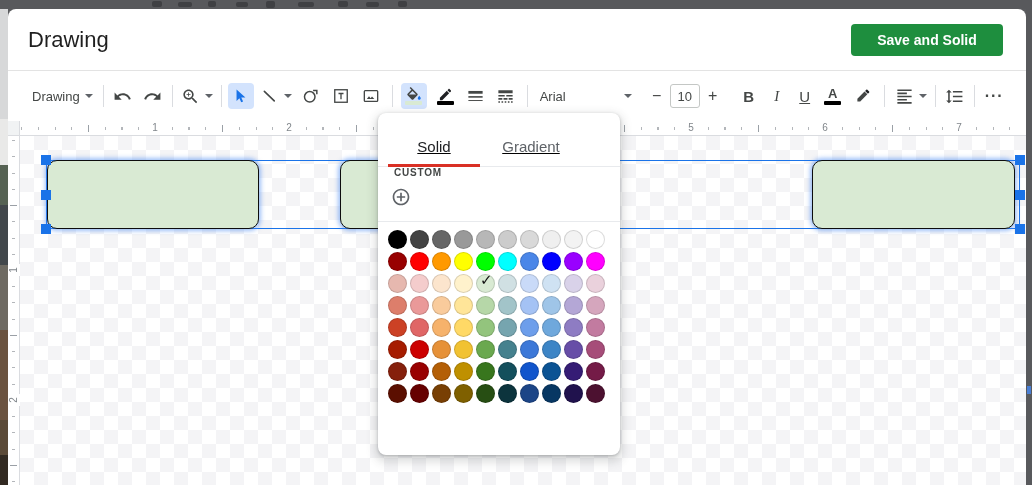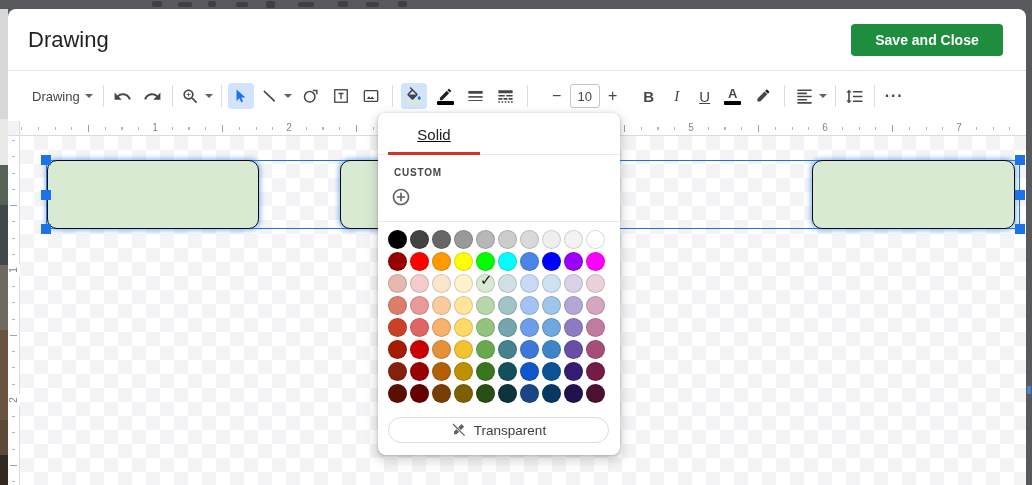--- a/index.html
+++ b/index.html
@@ -71,21 +71,21 @@
     background-size:28px 28px; background-position:0 0,14px 14px; }
   .selection-rect { position:absolute; border:1.6px solid #1a73e8; z-index:2; }
   .draw-shape { position:absolute; background:#d9ead3; border:1.5px solid #0d0d0d;
     border-radius:10px; box-shadow:0 0 4px 2px rgba(66,133,244,.5); z-index:3; }
   .handle { position:absolute; width:10px; height:10px; background:#1a73e8; z-index:5; }
 
   
   .popup { position:absolute; left:370px; top:104px; width:242px; height:342px; background:#fff;
     border-radius:8px; z-index:10;
     box-shadow:0 1px 3px rgba(60,64,67,.3),0 4px 10px 3px rgba(60,64,67,.18); }
-  .tabs { position:absolute; left:0; top:0; width:100%; height:42px; display:flex;
+  .tabs { position:absolute; left:0; top:12px; width:100%; height:42px; display:flex;
     border-bottom:1px solid #e8eaed;text-decoration:underline; }
   .tab { height:42px; display:flex; align-items:center; justify-content:center;
     font-size:15px; cursor:pointer; position:relative; }
   .tab-solid { width:92px; margin-left:10px; color:#202124; font-weight:500; }
   .tab-solid::after { content:""; position:absolute; left:0; right:0; bottom:0; height:3px; background:#d93025; }
   .tab-gradient { width:86px; margin-left:8px; color:#5f6368; }
   .custom-label { position:absolute; left:16px; top:54px; font-size:10px; font-weight:700;
     letter-spacing:.8px; color:#444746; }
   .add-btn { position:absolute; left:13px; top:74px; width:20px; height:20px; cursor:pointer; }
   .pp-div2 { position:absolute; left:0; top:108px; width:100%; height:1px; background:#e8eaed; }
@@ -123,21 +123,21 @@
   <div class="seg" style="height:90px;background:#6b5340"></div>
   <div class="seg" style="height:35px;background:#5b4a38"></div>
   <div class="seg" style="height:30px;background:#322a22"></div>
 </div>
 <div class="scrim-right"></div>
 <div class="scrim-dot"></div>
 
 <div class="dialog">
 
   <div class="hdr-title">Drawing</div>
-  <button class="save-btn">Save and Close</button>
+  <button class="save-btn">Save and Solid</button>
   <div class="hdr-divider"></div>
 
   <div class="toolbar">
     <div class="tb-btn" style="padding:0 4px">
       <span class="tb-label">Drawing</span>
       <span class="caret"></span>
     </div>
     <div class="tb-sep"></div>
 
     <div class="tb-btn icon">
@@ -211,20 +211,24 @@
         <rect x="3" y="16.5" width="18" height="1.2" fill="#444746"></rect>
       </svg>
     </div>
     <div class="tb-btn icon" style="margin-left:4px">
       <svg width="19" height="19" viewBox="0 0 24 24">
           <path fill="#444746" d="M3 16h5v-2H3v2zm6.5 0h5v-2h-5v2zm6.5 0h5v-2h-5v2zM3 20h2v-2H3v2zm4 0h2v-2H7v2zm4 0h2v-2h-2v2zm4 0h2v-2h-2v2zm4 0h2v-2h-2v2zM3 12h8v-2H3v2zm10 0h8v-2h-8v2zM3 4v4h18V4H3z"></path>
         </svg>
     </div>
     <div class="tb-sep" style="margin:0 8px"></div>
 
+    <div class="tb-btn" style="width:100px;justify-content:space-between;padding:0 4px">
+      <span class="tb-label">Arial</span>
+      <span class="caret"></span>
+    </div>
 
     <div class="tb-btn pm" style="margin-left:10px">−</div>
     <div class="size-box" style="margin-left:2px">10</div>
     <div class="tb-btn pm" style="margin-left:2px">+</div>
 
     <div class="tb-btn icon" style="margin-left:12px">
       <span class="tb-text" style="font-weight:700">B</span>
     </div>
     <div class="tb-btn icon" style="margin-left:2px">
       <span class="tb-text" style="font-style:italic;font-family:'Liberation Serif','DejaVu Serif',serif">I</span>
@@ -298,20 +302,21 @@
         <div class="handle" style="left: 508px; top: 88px;"></div>
         <div class="handle" style="left: 995px; top: 19px;"></div>
         <div class="handle" style="left: 995px; top: 53.5px;"></div>
         <div class="handle" style="left: 995px; top: 88px;"></div>
       </div>
   </div>
 
   <div class="popup">
     <div class="tabs">
       <div class="tab tab-solid">Solid</div>
+      <div class="tab tab-gradient">Gradient</div>
     </div>
     <div class="custom-label">CUSTOM</div>
     <div class="add-btn">
       <svg width="20" height="20" viewBox="0 0 24 24">
           <path fill="#5f6368" d="M13 7h-2v4H7v2h4v4h2v-4h4v-2h-4V7zm-1-5C6.48 2 2 6.48 2 12s4.48 10 10 10 10-4.48 10-10S17.52 2 12 2zm0 18c-4.41 0-8-3.59-8-8s3.59-8 8-8 8 3.59 8 8-3.59 8-8 8z"></path>
         </svg>
     </div>
     <div class="pp-div2"></div>
     <div class="swatch-grid">
         <div class="swatch" style="background: rgb(0, 0, 0);"></div>
@@ -390,23 +395,15 @@
         <div class="swatch" style="background: rgb(102, 0, 0);"></div>
         <div class="swatch" style="background: rgb(120, 63, 4);"></div>
         <div class="swatch" style="background: rgb(127, 96, 0);"></div>
         <div class="swatch" style="background: rgb(39, 78, 19);"></div>
         <div class="swatch" style="background: rgb(12, 52, 61);"></div>
         <div class="swatch" style="background: rgb(28, 69, 135);"></div>
         <div class="swatch" style="background: rgb(7, 55, 99);"></div>
         <div class="swatch" style="background: rgb(32, 18, 77);"></div>
         <div class="swatch" style="background: rgb(76, 17, 48);"></div>
       </div>
-    <button class="transparent-btn">
-      <svg width="16" height="16" viewBox="0 0 20 20">
-        <path fill="#5f6368" d="M13.2 2.6l3.2 3.2L7 15.2H3.8V12L13.2 2.6z"></path>
-        <path stroke="#ffffff" stroke-width="3.2" d="M2.5 2.5L17 17"></path>
-        <path stroke="#5f6368" stroke-width="1.6" d="M2.5 2.5L17 17"></path>
-      </svg>
-      <span>Transparent</span>
-    </button>
   </div>
 
 </div>
 
 </body></html>

